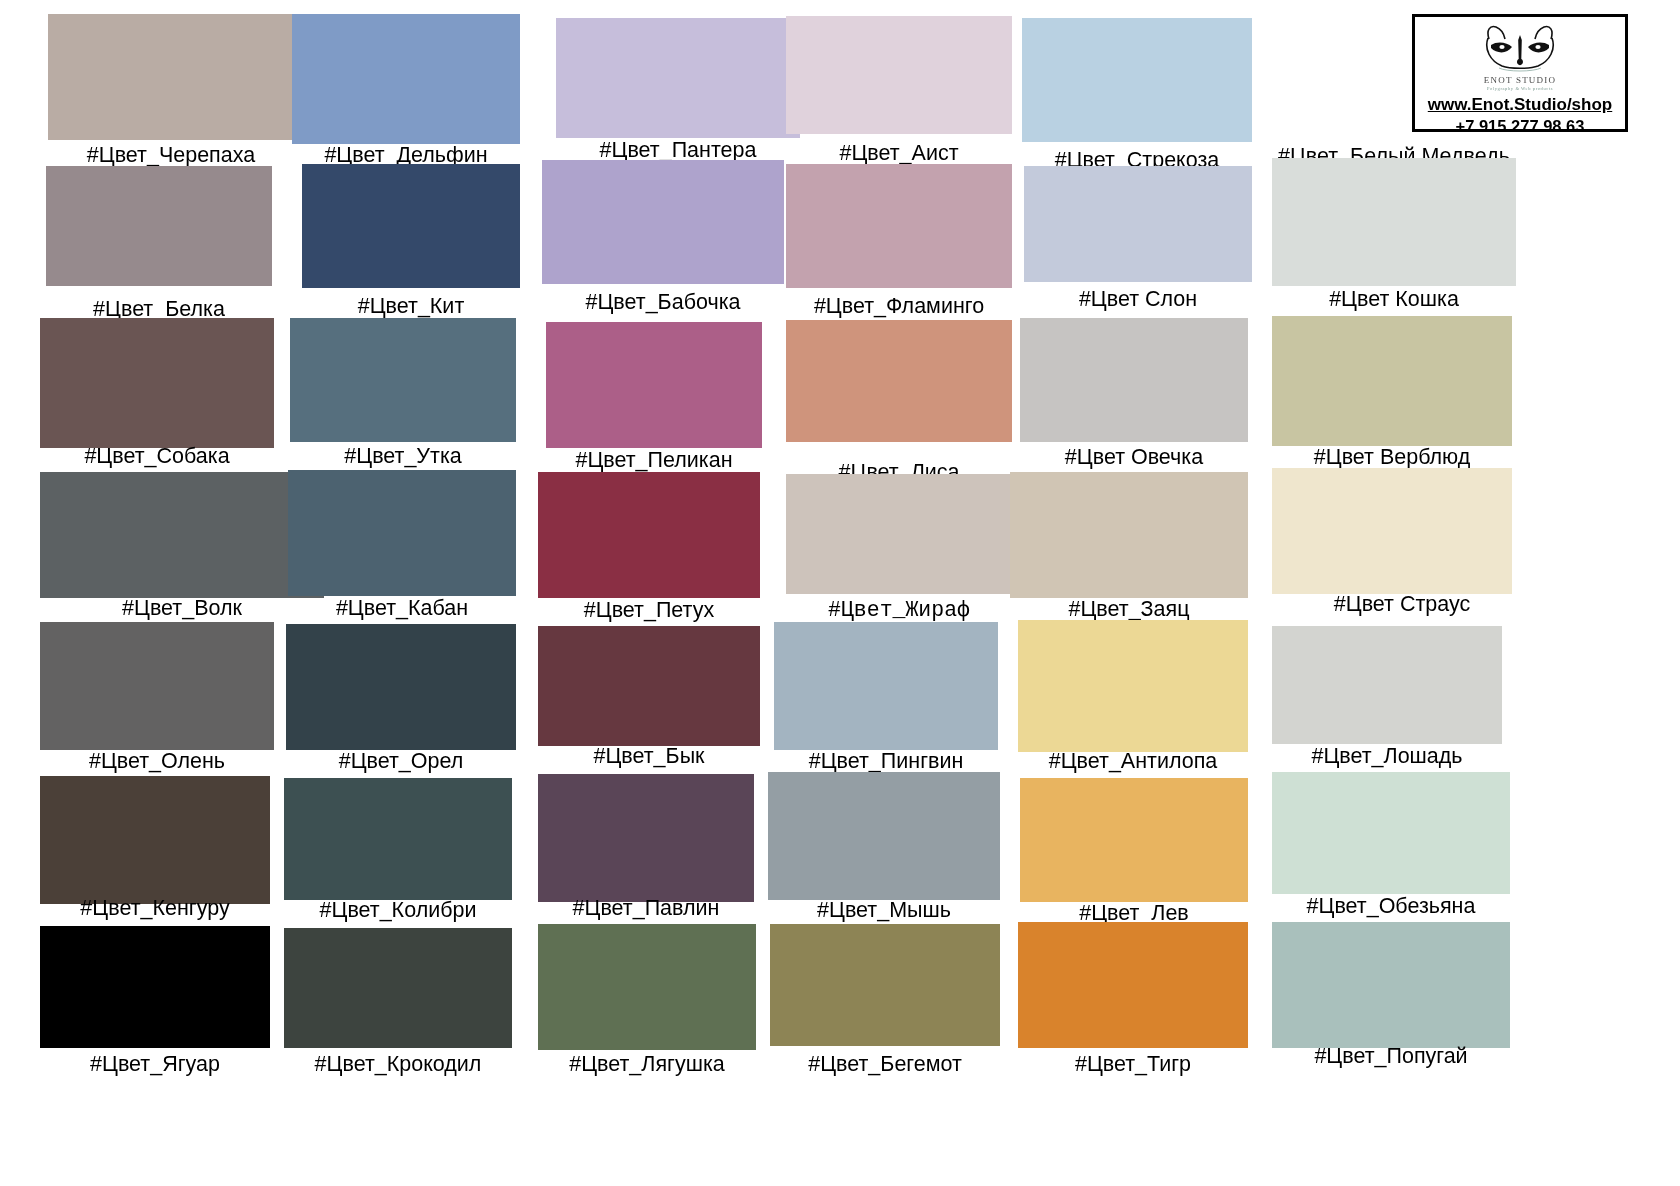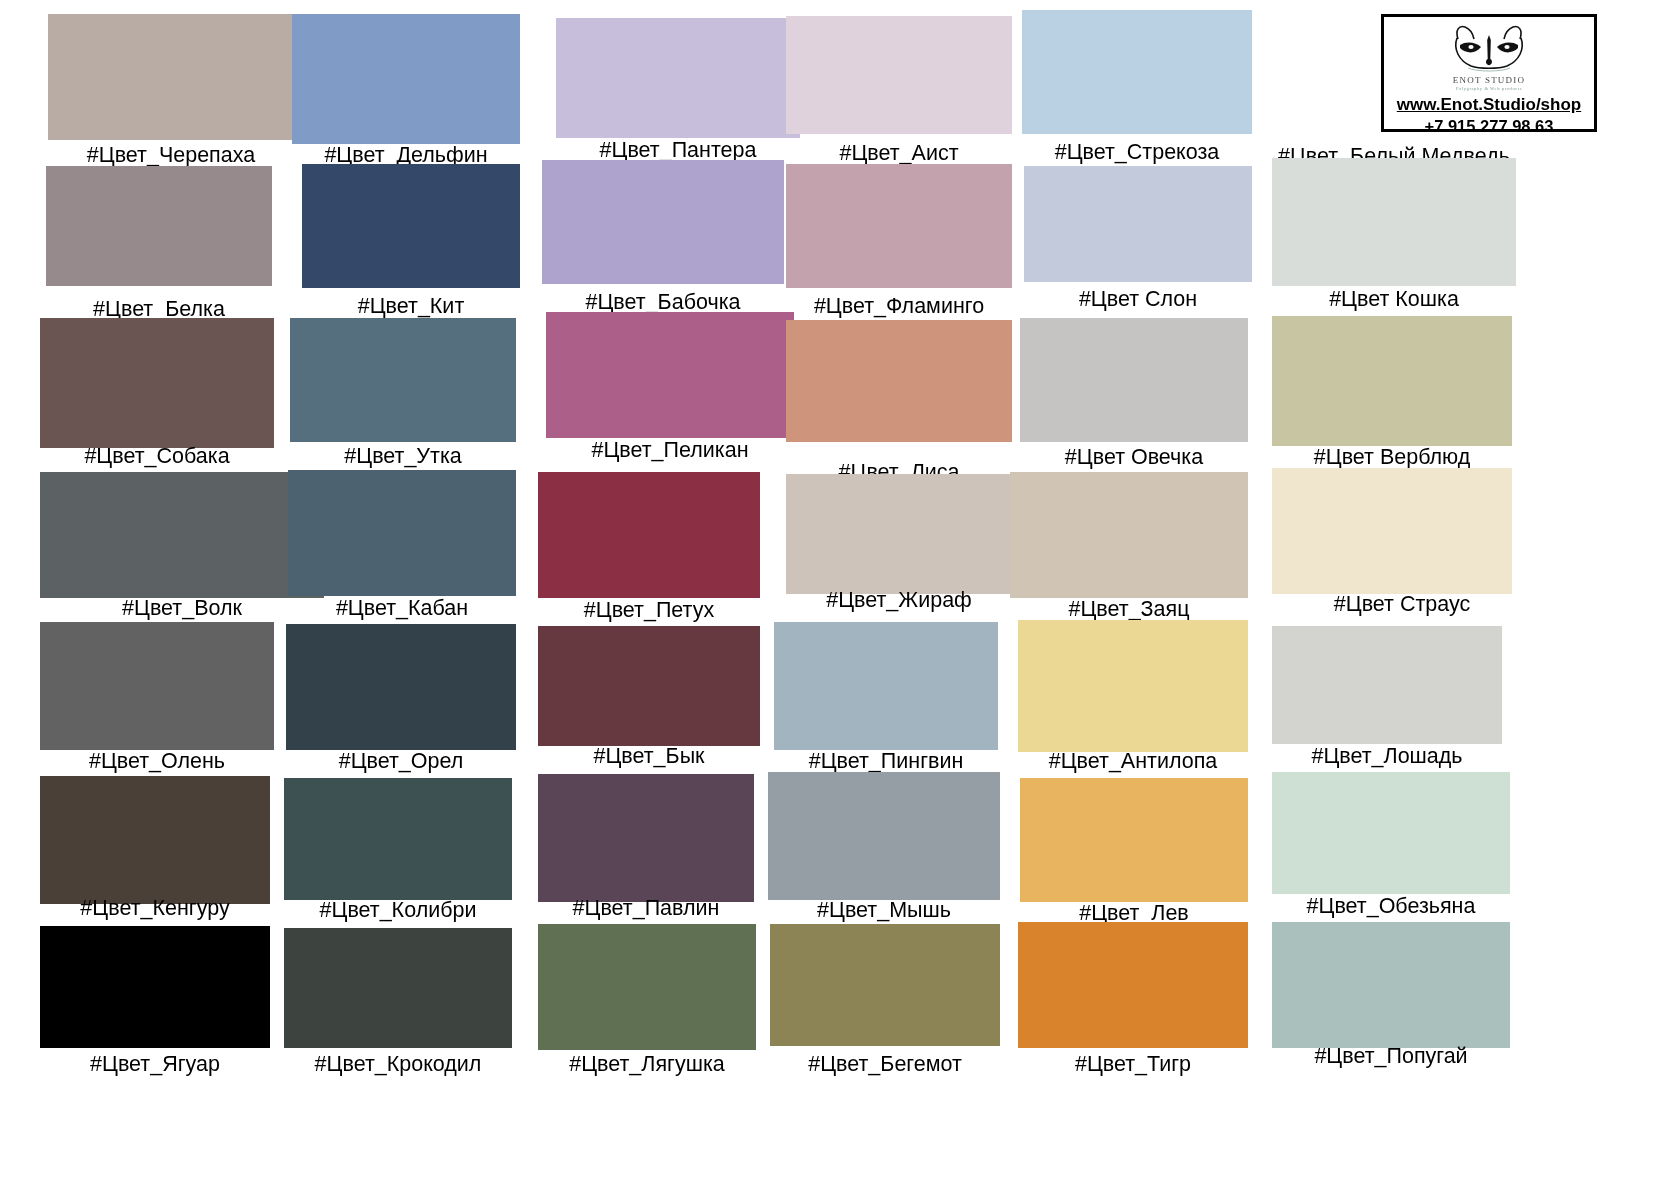--- a/index.html
+++ b/index.html
@@ -43,21 +43,21 @@
     color: #000000;
     font-size: 21.5px;
     font-family: "Liberation Sans", sans-serif;
     letter-spacing: 0px;
     line-height: 1;
   }
 
   
   #brand-card {
     position: absolute;
-    left: 1381px;
+    left: 1412px;
     top: 14px;
     width: 216px;
     height: 118px;
     border: 3px solid #000000;
     background: #ffffff;
     box-sizing: border-box;
     text-align: center;
   }
   #brand-logo-wrap {
     position: absolute;
@@ -125,21 +125,21 @@
         <div class="swatch-label" style="top: 131px;">#Цвет_Дельфин</div>
       </div>
       <div class="swatch-cell" style="left: 556px; top: 18px; width: 244px; height: 152px;">
         <div class="swatch-chip" style="height: 120px; background: rgb(198, 190, 219);"></div>
         <div class="swatch-label" style="top: 122px;">#Цвет_Пантера</div>
       </div>
       <div class="swatch-cell" style="left: 786px; top: 16px; width: 226px; height: 157px;">
         <div class="swatch-chip" style="height: 118px; background: rgb(224, 210, 220);"></div>
         <div class="swatch-label" style="top: 127px;">#Цвет_Аист</div>
       </div>
-      <div class="swatch-cell" style="left: 1022px; top: 10px; width: 230px; height: 162px;">
+      <div class="swatch-cell" style="left: 1022px; top: 18px; width: 230px; height: 162px;">
         <div class="swatch-chip" style="height: 124px; background: rgb(185, 209, 226);"></div>
         <div class="swatch-label" style="top: 132px;">#Цвет_Стрекоза</div>
       </div>
       <div class="swatch-cell" style="left: 1274px; top: 14px; width: 240px; height: 162px;">
         <div class="swatch-chip" style="height: 126px; background: transparent;"></div>
         <div class="swatch-label" style="top: 132px;">#Цвет_Белый Медведь</div>
       </div>
       <div class="swatch-cell" style="left: 46px; top: 166px; width: 226px; height: 163px;">
         <div class="swatch-chip" style="height: 120px; background: rgb(150, 138, 141);"></div>
         <div class="swatch-label" style="top: 133px;">#Цвет_Белка</div>
@@ -165,21 +165,21 @@
         <div class="swatch-label" style="top: 131px;">#Цвет  Кошка</div>
       </div>
       <div class="swatch-cell" style="left: 40px; top: 318px; width: 234px; height: 158px;">
         <div class="swatch-chip" style="height: 130px; background: rgb(106, 85, 83);"></div>
         <div class="swatch-label" style="top: 128px;">#Цвет_Собака</div>
       </div>
       <div class="swatch-cell" style="left: 290px; top: 318px; width: 226px; height: 158px;">
         <div class="swatch-chip" style="height: 124px; background: rgb(86, 111, 126);"></div>
         <div class="swatch-label" style="top: 128px;">#Цвет_Утка</div>
       </div>
-      <div class="swatch-cell" style="left: 546px; top: 312px; width: 216px; height: 158px; padding-left: 32px;">
+      <div class="swatch-cell" style="left: 546px; top: 322px; width: 216px; height: 158px;">
         <div class="swatch-chip" style="height: 126px; background: rgb(172, 95, 136);"></div>
         <div class="swatch-label" style="top: 128px;">#Цвет_Пеликан</div>
       </div>
       <div class="swatch-cell" style="left: 786px; top: 320px; width: 226px; height: 160px;">
         <div class="swatch-chip" style="height: 122px; background: rgb(207, 148, 124);"></div>
         <div class="swatch-label" style="top: 130px; margin-top: 12px;">#Цвет_Лиса</div>
       </div>
       <div class="swatch-cell" style="left: 1020px; top: 318px; width: 228px; height: 159px;">
         <div class="swatch-chip" style="height: 124px; background: rgb(198, 196, 194);"></div>
         <div class="swatch-label" style="top: 129px;">#Цвет  Овечка</div>
@@ -195,21 +195,21 @@
       <div class="swatch-cell" style="left: 288px; top: 470px; width: 228px; height: 158px;">
         <div class="swatch-chip" style="height: 126px; background: rgb(76, 98, 112);"></div>
         <div class="swatch-label" style="top: 128px;">#Цвет_Кабан</div>
       </div>
       <div class="swatch-cell" style="left: 538px; top: 472px; width: 222px; height: 158px;">
         <div class="swatch-chip" style="height: 126px; background: rgb(138, 47, 68);"></div>
         <div class="swatch-label" style="top: 128px;">#Цвет_Петух</div>
       </div>
       <div class="swatch-cell" style="left: 786px; top: 474px; width: 226px; height: 156px;">
         <div class="swatch-chip" style="height: 120px; background: rgb(205, 195, 187);"></div>
-        <div class="swatch-label" style="top: 116px;">#Цвет_Жираф</div>
+        <div class="swatch-label" style="top: 126px; font-family: Liberation Mono, monospace;">#Цвет_Жираф</div>
       </div>
       <div class="swatch-cell" style="left: 1010px; top: 472px; width: 238px; height: 157px;">
         <div class="swatch-chip" style="height: 126px; background: rgb(208, 197, 180);"></div>
         <div class="swatch-label" style="top: 127px;">#Цвет_Заяц</div>
       </div>
       <div class="swatch-cell" style="left: 1272px; top: 468px; width: 240px; height: 156px;">
         <div class="swatch-chip" style="height: 126px; background: rgb(239, 230, 205);"></div>
         <div class="swatch-label" style="top: 126px; margin-left: 10px;">#Цвет  Страус</div>
       </div>
       <div class="swatch-cell" style="left: 40px; top: 622px; width: 234px; height: 159px;">

